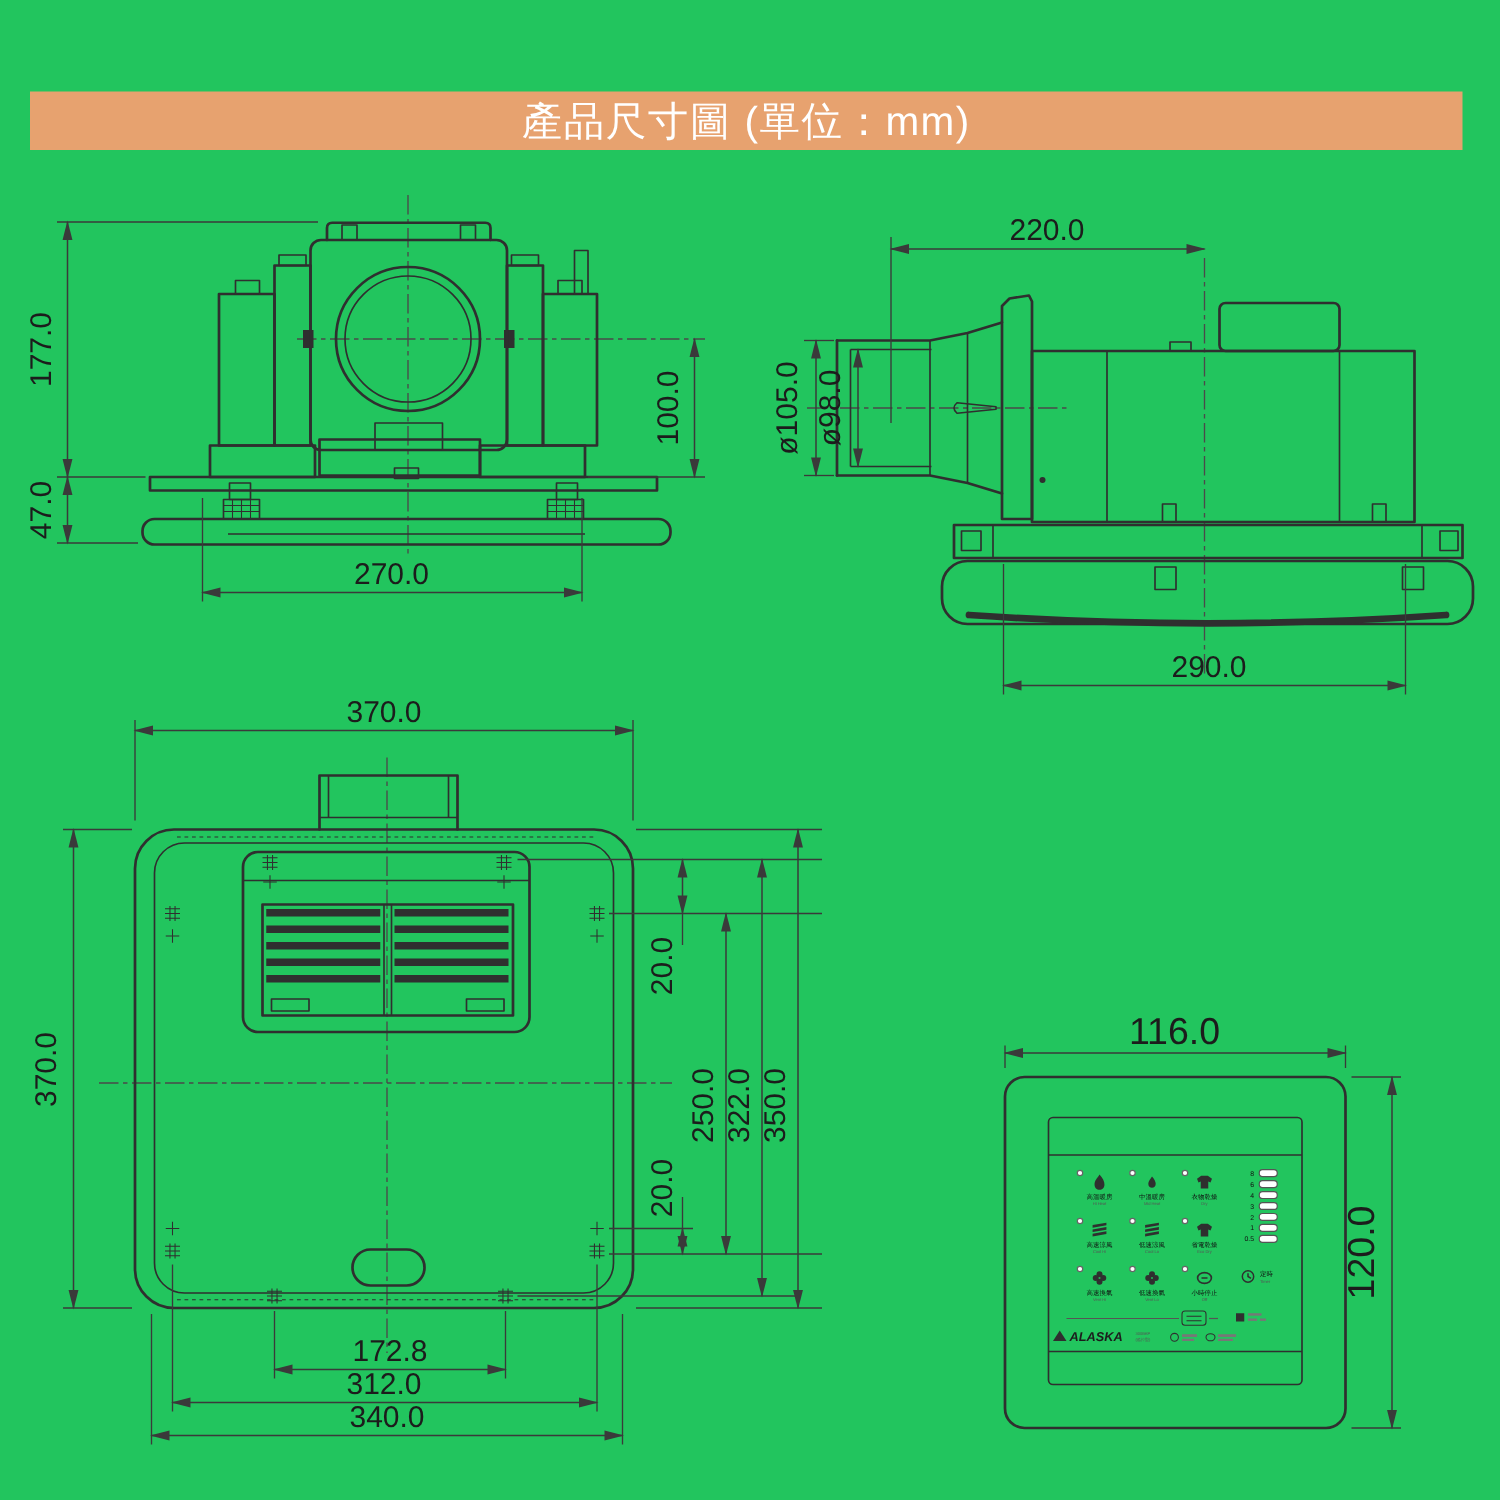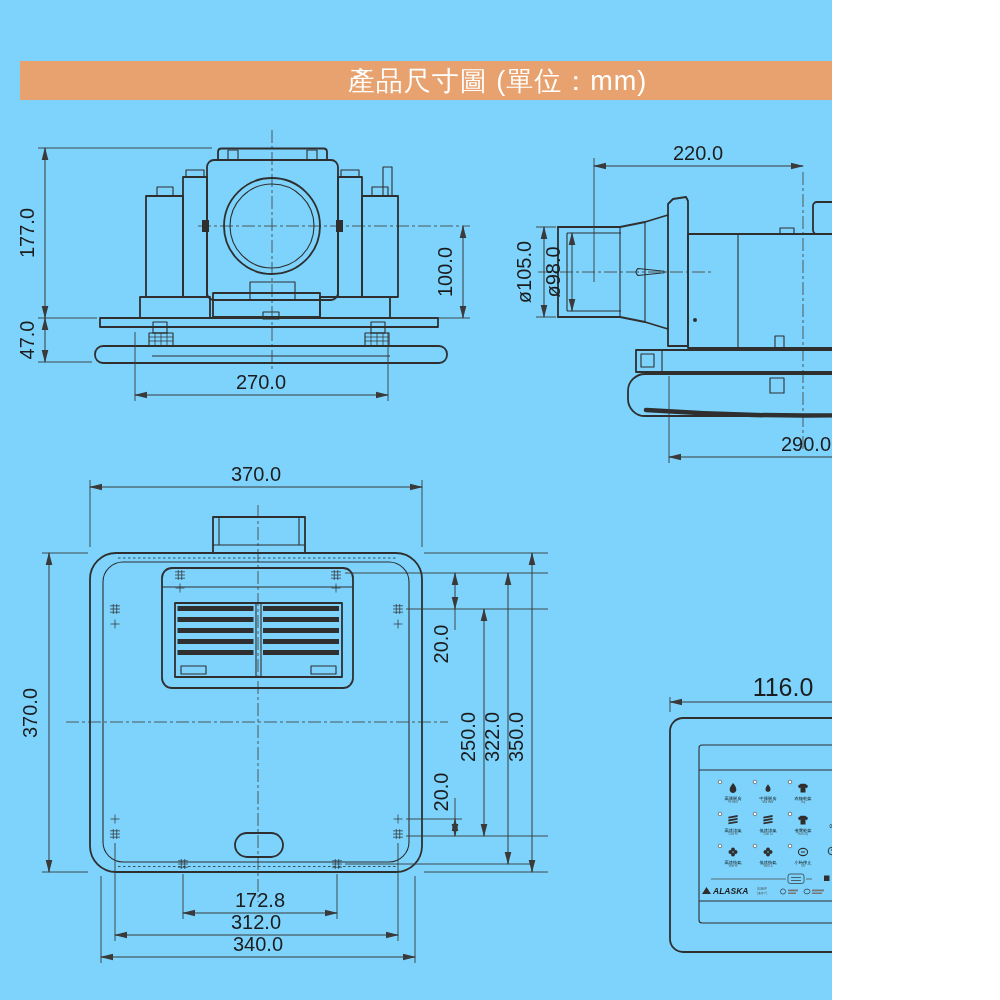--- a/index.html
+++ b/index.html
@@ -1,16 +1,16 @@
 <!DOCTYPE html>
 <html><head>
 <meta charset="utf-8">
 <style>
   html,body{margin:0;padding:0;background:#fff;}
-  .page{position:relative;width:832px;height:1000px;background:#7dd3fc;overflow:hidden;
+  .page{position:relative;width:1000px;height:1000px;background:#22c55e;overflow:hidden;
         font-family:"Liberation Sans",sans-serif;}
   .banner{position:absolute;left:20px;top:61px;width:955px;height:39px;background:#E7A26F;
           display:flex;align-items:center;justify-content:center;}
   .banner span{color:#ffffff;font-size:27px;letter-spacing:1px;}
   svg{position:absolute;overflow:visible;}
   .s1{fill:none;stroke:#2f2f2f;stroke-width:1.8;stroke-linejoin:round;stroke-linecap:round;}
   .s2{fill:none;stroke:#2f2f2f;stroke-width:1.1;stroke-linejoin:round;}
   .s3{fill:none;stroke:#2f2f2f;stroke-width:0.7;}
   .sf{fill:#2f2f2f;stroke:none;}
   .thk{fill:none;stroke:#2f2f2f;stroke-width:4.5;stroke-linecap:round;}

